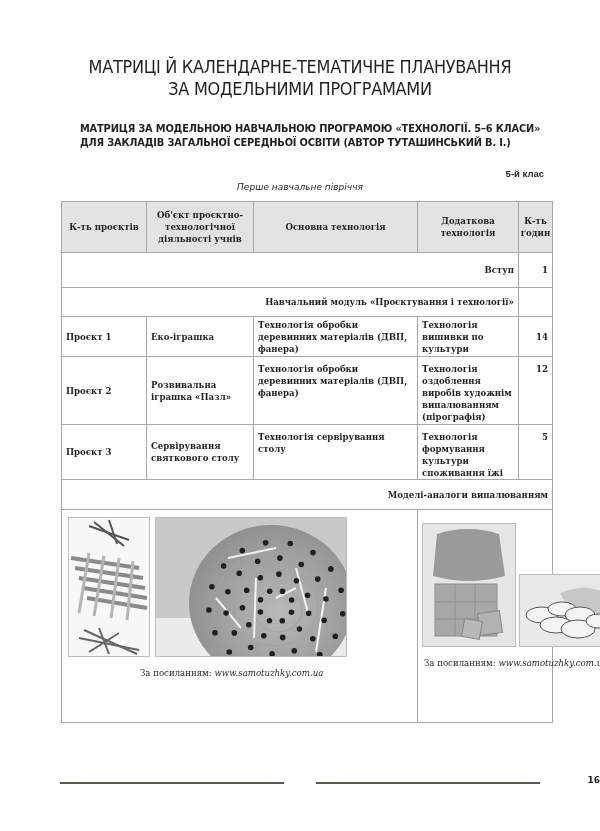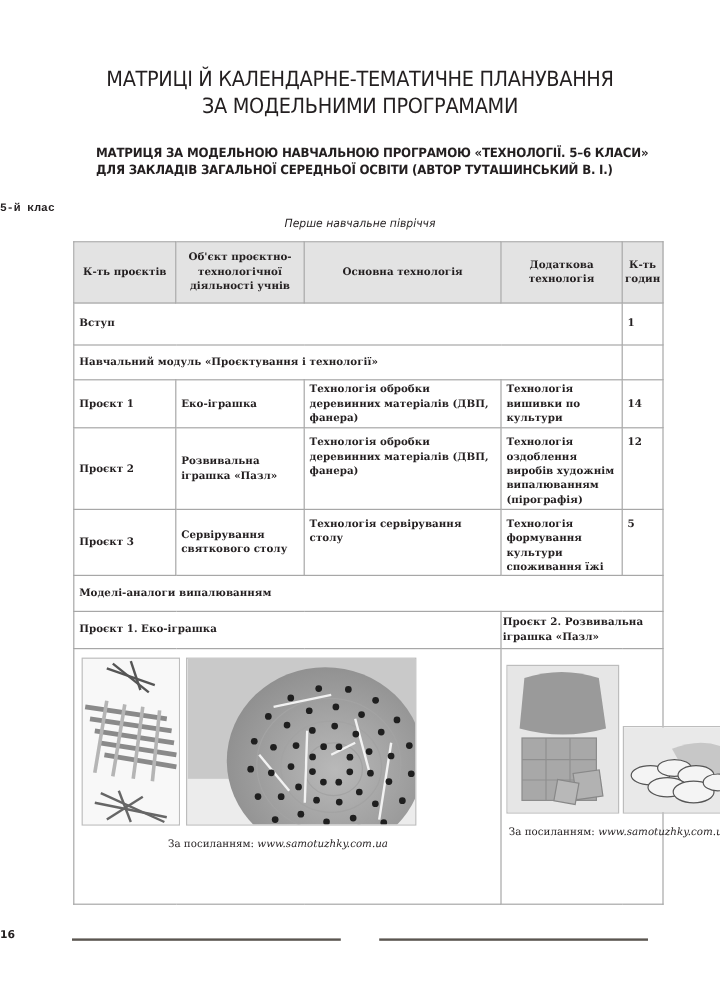--- a/index.html
+++ b/index.html
@@ -1,33 +1,33 @@
 <!DOCTYPE html>
 <html><head>
 <meta charset="utf-8">
 <style>
   html, body { margin: 0; padding: 0; }
   body { width: 600px; height: 831px; background: #ffffff; position: relative; overflow: hidden; color: #231f20; }
   .title { position: absolute; left: 0; width: 600px; top: 56px; text-align: center; font-family: "DejaVu Sans", sans-serif; font-size: 17.5px; line-height: 22px; font-weight: normal; letter-spacing: -0.3px; transform: scaleX(0.92); transform-origin: center; }
   .subtitle { position: absolute; left: 80px; top: 121px; font-family: "DejaVu Sans", sans-serif; font-weight: bold; font-size: 10.6px; line-height: 14px; letter-spacing: -0.2px; transform: scaleX(0.93); transform-origin: left; white-space: nowrap; }
-  .grade { position: absolute; left: 0; width: 544px; top: 168px; text-align: left; font-family: Liberation Mono, monospace; font-weight: bold; font-size: 9.5px; line-height: 12px; }
+  .grade { position: absolute; left: 0; width: 544px; top: 168px; text-align: right; font-family: Liberation Sans, sans-serif; font-weight: bold; font-size: 9.5px; line-height: 12px; }
   .semester { position: absolute; left: 0; width: 600px; top: 181px; text-align: center; font-family: "DejaVu Sans", sans-serif; font-style: italic; font-size: 9.5px; line-height: 12px; transform: scaleX(0.95); }
   table.matrix { position: absolute; left: 61px; top: 201px; width: 491px; border-collapse: collapse; font-family: "DejaVu Serif", serif; font-size: 8.6px; line-height: 12px; table-layout: fixed; }
   table.matrix td, table.matrix th { border: 1px solid #a7a7a7; padding: 0 4px; vertical-align: middle; }
   table.matrix th { background: #e3e3e3; font-weight: bold; text-align: center; height: 50px; }
-  .c { text-align: left; }
+  .c { text-align: right; }
   .b { font-weight: bold; }
   .top { vertical-align: top !important; padding-top: 6px !important; }
   .row-sec { height: 30px; }
   .photo-cell { height: 212px; padding: 0 !important; position: relative; vertical-align: top !important; }
   .ph { position: absolute; border: 1px solid #bdbdbd; overflow: hidden; }
   .caption { position: absolute; font-family: "DejaVu Serif", serif; font-size: 8.6px; white-space: nowrap; }
   .caption i { font-style: italic; }
   .footer-line { position: absolute; top: 782px; height: 2px; background: #5b5651; }
-  .page-num { position: absolute; top: 775px; left: 0; width: 600px; text-align: left; font-family: "DejaVu Sans", sans-serif; font-weight: bold; font-size: 9px; }
+  .page-num { position: absolute; top: 775px; left: 0; width: 600px; text-align: right; font-family: "DejaVu Sans", sans-serif; font-weight: bold; font-size: 9px; }
 </style>
 </head>
 <body>
 
 <div class="title">
   <div>МАТРИЦІ Й КАЛЕНДАРНЕ-ТЕМАТИЧНЕ ПЛАНУВАННЯ</div>
   <div>ЗА МОДЕЛЬНИМИ ПРОГРАМАМИ</div>
 </div>
 
 <div class="subtitle">
@@ -82,24 +82,20 @@
   <tr style="height:55px">
     <td class="b">Проєкт 3</td>
     <td class="b">Сервірування святкового столу</td>
     <td class="b top">Технологія сервірування столу</td>
     <td class="b top">Технологія формування культури споживання їжі</td>
     <td class="c b top">5</td>
   </tr>
 
   <tr class="row-sec" style="height:30px">
     <td colspan="5" class="c b">Моделі-аналоги випалюванням</td>
-  </tr>
-  <tr style="height:31px">
-    <td colspan="3" class="c b" style="border-right:1px solid #a7a7a7">Проєкт 1. Еко-іграшка</td>
-    <td colspan="2" class="c b" style="padding:0 1px">Проєкт 2. Розвивальна іграшка «Пазл»</td>
   </tr>
   <tr>
     <td colspan="3" class="photo-cell">
       <div class="ph" style="left:6px; top:7px; width:80px; height:138px; background:#fff;">
         <svg width="80" height="138" viewBox="0 0 80 138">
           <rect width="80" height="138" fill="#f8f8f8"></rect>
           <g stroke="#555" stroke-width="2">
             <line x1="20" y1="8" x2="60" y2="22"></line>
                 <line x1="25" y1="4" x2="55" y2="28"></line>
                 <line x1="40" y1="2" x2="48" y2="26"></line>

